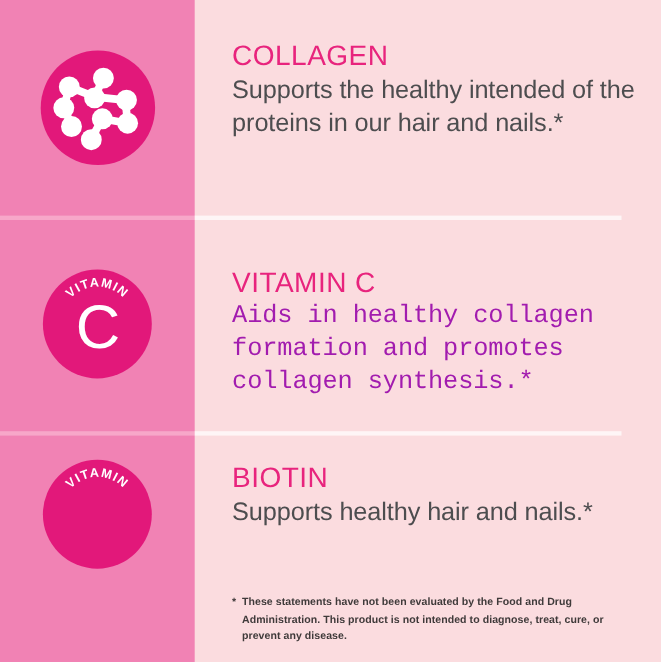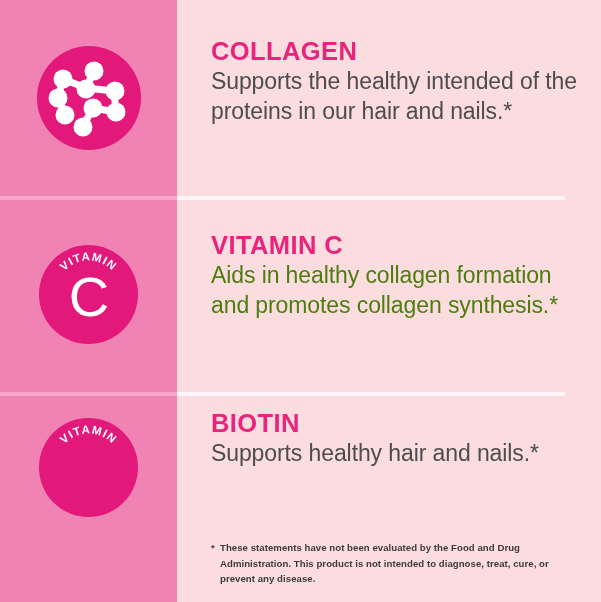--- a/index.html
+++ b/index.html
@@ -116,21 +116,21 @@
   .vitamin-letter.letter-c .main {
     font-size: 56px;
     font-weight: normal;
   }
 
   
   .ingredient-name {
     margin: 0 0 1px 0;
     color: #e8247d;
     font-size: 25.5px;
-    font-weight: bold;
+    font-weight: normal;
     letter-spacing: .4px;
     line-height: 1.18;
   }
   .ingredient-desc {
     margin: 0;
     color: #4d4d4f;
     font-size: 23px;
     font-weight: normal;
     line-height: 1.30;
     letter-spacing: -.1px;
@@ -213,40 +213,40 @@
           </defs>
           <text font-family="Liberation Sans, sans-serif" font-size="11.5" font-weight="bold" fill="#ffffff" letter-spacing="1.2">
             <textPath href="#arcC" startOffset="50%" text-anchor="middle">VITAMIN</textPath>
           </text>
         </svg>
         <div class="vitamin-letter letter-c">
           <span class="main">C</span>
         </div>
       </div>
     </div>
-    <div class="row-text-cell" style="padding-top:34px;">
+    <div class="row-text-cell" style="padding-top:46px;">
       <div class="ingredient-name" style="color: rgb(232, 36, 125);">VITAMIN C</div>
-      <div class="ingredient-desc" style="color: #4d7c0f;">Aids in healthy collagen formation and promotes collagen synthesis.*</div>
+      <div class="ingredient-desc" style="color: #a21caf; font-family: Liberation Mono, monospace;">Aids in healthy collagen formation and promotes collagen synthesis.*</div>
     </div>
   </div>
 
   <div class="row" style="top:392px; height:150px;">
     <div class="row-icon-cell">
       <div class="badge badge-vitamin" style="background: rgb(226, 24, 122);">
         <svg width="99" height="99" viewBox="0 0 99 99" aria-hidden="true">
           <defs>
             <path id="arcB" d="M 17,48 A 32.5,32.5 0 0 1 82,48"></path>
           </defs>
           <text font-family="Liberation Sans, sans-serif" font-size="11.5" font-weight="bold" fill="#ffffff" letter-spacing="1.2">
             <textPath href="#arcB" startOffset="50%" text-anchor="middle">VITAMIN</textPath>
           </text>
         </svg>
       </div>
     </div>
-    <div class="row-text-cell" style="padding-top:16px;">
+    <div class="row-text-cell" style="padding-top:28px;">
       <div class="ingredient-name" style="color: rgb(232, 36, 125);">BIOTIN</div>
       <div class="ingredient-desc" style="color: rgb(77, 77, 79);">Supports healthy hair and nails.*</div>
     </div>
   </div>
 
   <div class="footnote">
     <span class="star">*</span>
     <span class="fn-body">These statements have not been evaluated by the Food and Drug Administration. This product is not intended to diagnose, treat, cure, or prevent any disease.</span>
   </div>
 

